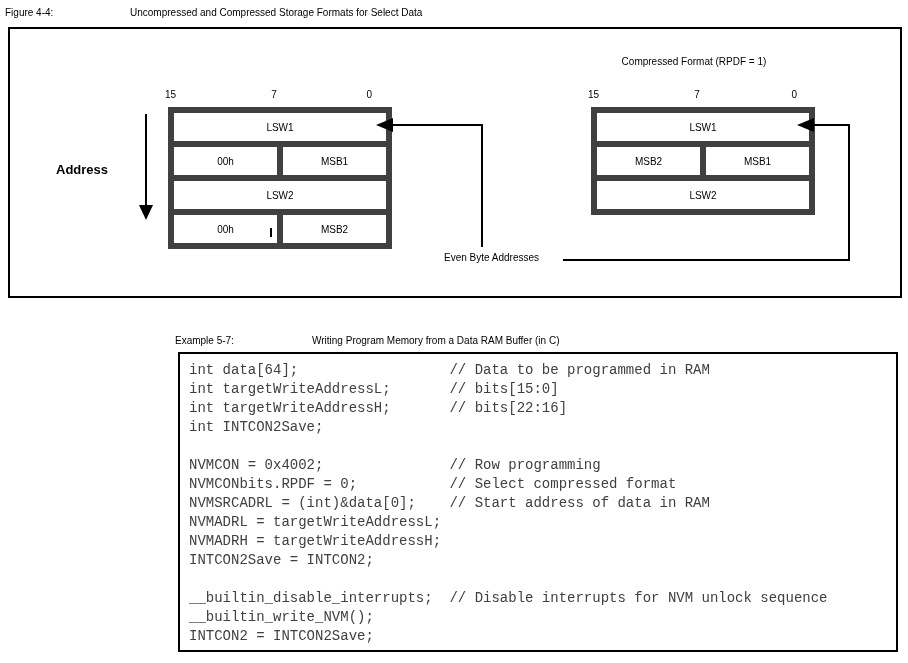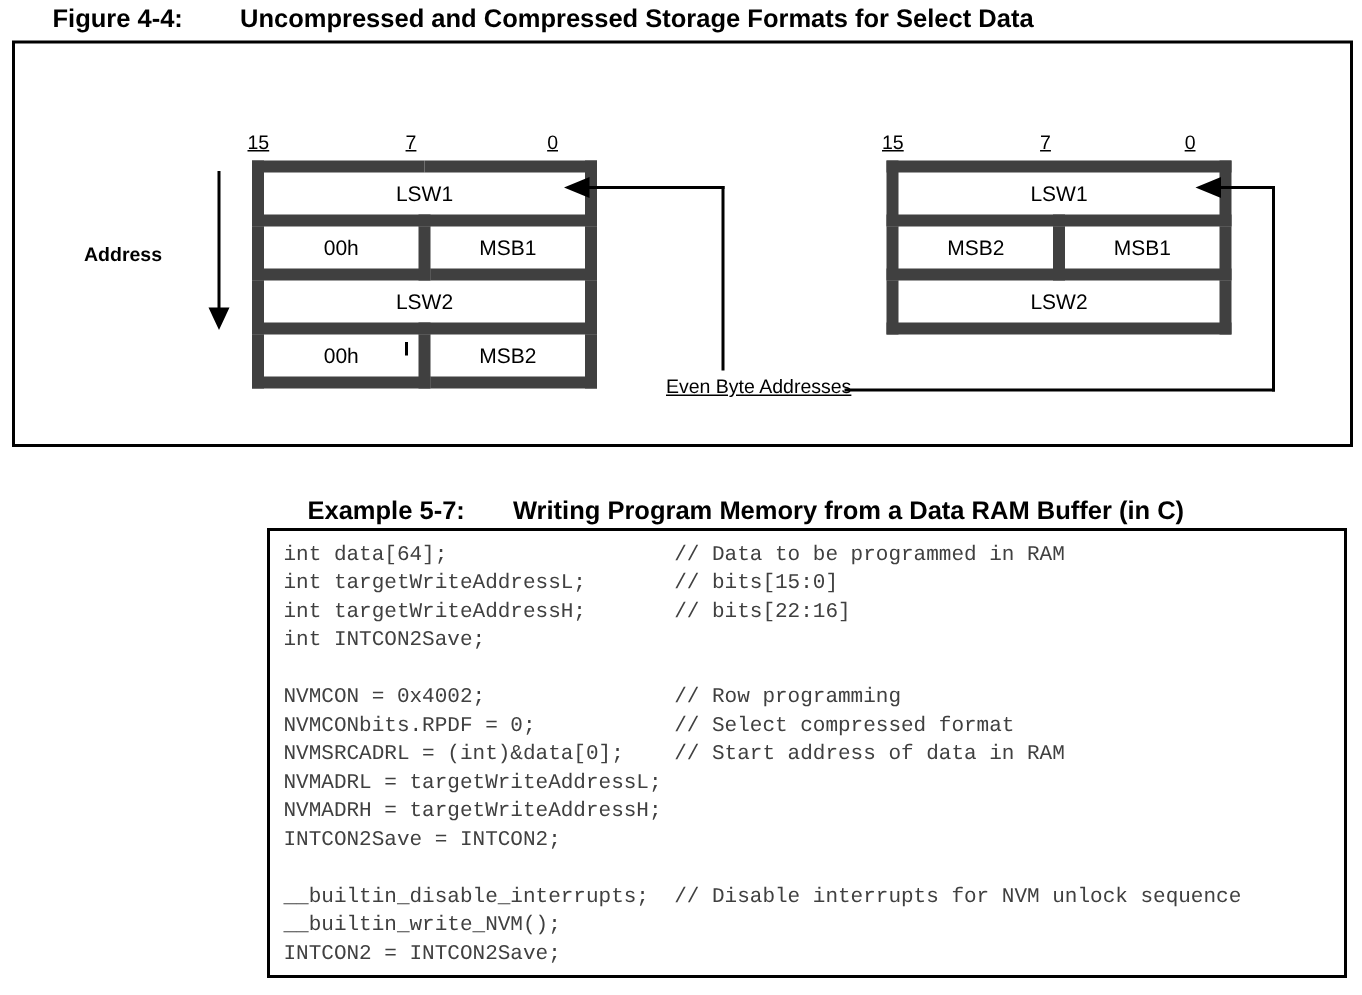--- a/index.html
+++ b/index.html
@@ -1,27 +1,27 @@
 <!DOCTYPE html>
 <html><head>
 <meta charset="utf-8">
 <style>
   html,body{margin:0;padding:0;background:#fff;}
   #page{position:relative;width:908px;height:663px;background:#ffffff;
         font-family:"Liberation Sans",sans-serif;color:#000;overflow:hidden;}
   .abs{position:absolute;}
-  .hdr{font-weight:bold;font-size:17px;line-height:17px;white-space:nowrap;margin-left:30px;}
-  .lbl{font-size:13px;line-height:15px;white-space:nowrap;text-decoration:underline;}
+  .hdr{font-weight:normal;font-size:10px;line-height:17px;white-space:nowrap;}
+  .lbl{font-size:10px;line-height:15px;white-space:nowrap;}
   .bold-lbl{font-weight:bold;font-size:13px;white-space:nowrap;}
   .box{border:2px solid #000;box-sizing:border-box;background:transparent;}
   .hline{background:#000;height:2px;}
   .vline{background:#000;width:2px;}
   .mem-table{position:absolute;border-collapse:collapse;table-layout:fixed;}
-  .mem-table td{border:8px solid #404040;width:103px;height:28px;padding:0;
-                text-align:center;vertical-align:middle;font-size:14px;
+  .mem-table td{border:6px solid #404040;width:103px;height:28px;padding:0;
+                text-align:center;vertical-align:middle;font-size:10px;
                 font-family:"Liberation Sans",sans-serif;}
   .arrow-left{width:0;height:0;border-top:7px solid transparent;
               border-bottom:7px solid transparent;border-right:17px solid #000;}
   .arrow-down{width:0;height:0;border-left:7px solid transparent;
               border-right:7px solid transparent;border-top:15px solid #000;}
   .bit-c{text-align:center;width:20px;}
   .bit-r{text-align:right;width:18px;}
   #code{margin:0;padding:7px 4px 0 9px;font-family:"Liberation Mono","DejaVu Sans Mono",monospace;
         font-size:14px;line-height:19px;color:#404040;white-space:pre;}
 </style>
@@ -61,20 +61,21 @@
   <div class="abs vline" style="left:270px;top:228px;height:9px;"></div>
 
   <span class="abs bold-lbl" style="left:56px;top:162px;">Address</span>
   <div class="abs vline" style="left:145px;top:114px;height:92px;"></div>
   <div class="abs arrow-down" style="left:139px;top:205px;"></div>
 
   <div class="abs arrow-left" style="left:376px;top:118px;"></div>
   <div class="abs hline" style="left:390px;top:124px;width:93px;"></div>
   <div class="abs vline" style="left:481px;top:124px;height:123px;"></div>
 
+  <span class="abs hdr" style="left:554px;top:53px;width:280px;text-align:center;">Compressed Format (RPDF = 1)</span>
 
   <span class="abs lbl" style="left:588px;top:87px;">15</span>
   <span class="abs lbl bit-c" style="left:687px;top:87px;">7</span>
   <span class="abs lbl bit-r" style="left:779px;top:87px;">0</span>
 
   <table class="mem-table" style="left:591px;top:107px;">
     <tbody>
         <tr>
           <td colspan="2">LSW1</td>
         </tr>

